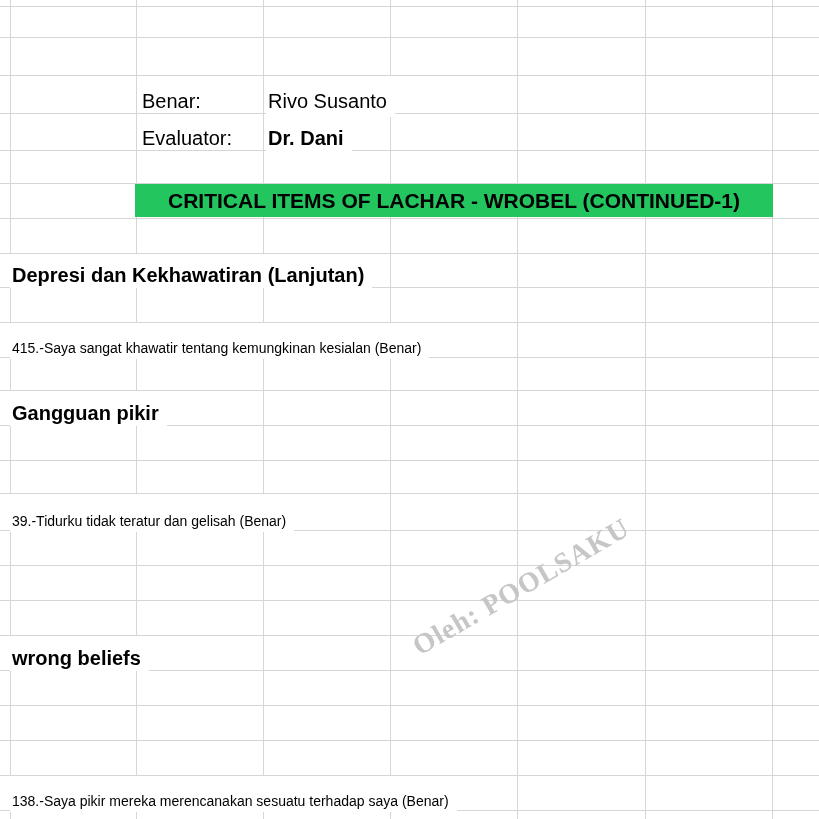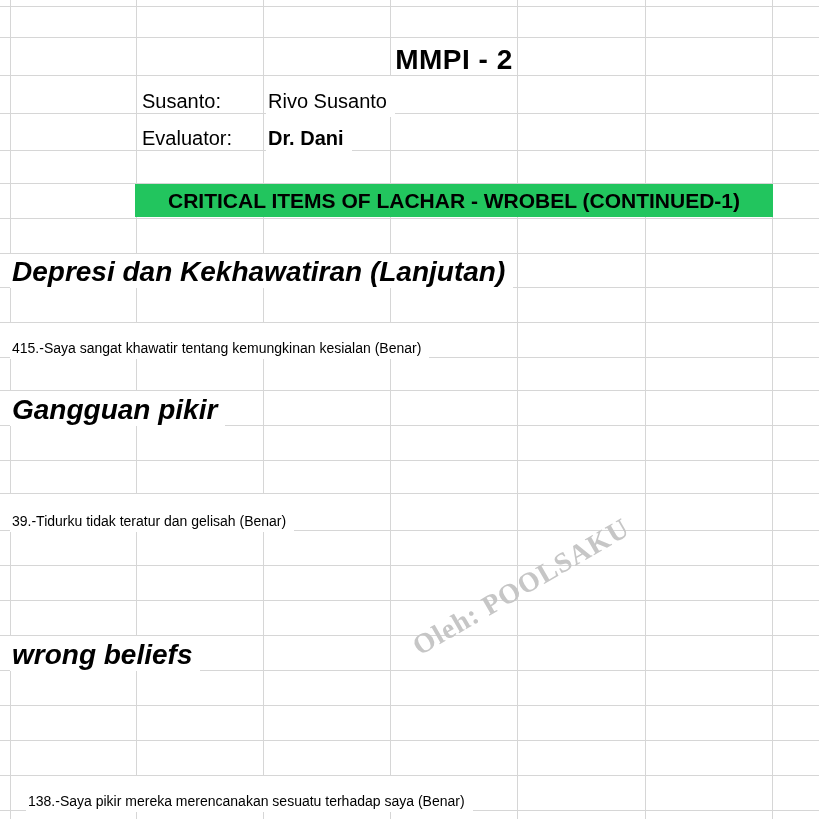--- a/index.html
+++ b/index.html
@@ -8,21 +8,21 @@
     overflow:hidden;font-family:"Liberation Sans",sans-serif;color:#000000;
   }
   .hline{position:absolute;left:0;width:819px;height:1px;background:#d6d6d6;z-index:0;}
   .vline{position:absolute;top:0;height:819px;width:1px;background:#d6d6d6;z-index:0;}
   .cell{
     position:absolute;display:flex;align-items:flex-end;
     white-space:nowrap;z-index:2;line-height:1.05;
   }
   .mask{background:#ffffff;padding-right:8px;padding-left:2px;}
   .meta{font-size:20px;padding-bottom:5px;}
-  .heading{font-weight:bold;font-size:28px;padding-bottom:2px;font-style:italic;}
+  .heading{font-weight:bold;font-size:20px;padding-bottom:2px;}
   .item{font-size:14px;padding-bottom:3px;}
   .title-cell{
     font-size:28px;font-weight:bold;justify-content:center;
     padding-bottom:4px;letter-spacing:0.5px;
   }
   .banner{
     position:absolute;left:135px;top:184px;width:638px;height:33px;
     background:#22c55e;display:flex;align-items:center;justify-content:center;
     font-weight:bold;font-size:21px;z-index:2;white-space:nowrap;
   }
@@ -65,34 +65,33 @@
       <div class="hline" style="top: 565px;"></div>
       <div class="hline" style="top: 600px;"></div>
       <div class="hline" style="top: 635px;"></div>
       <div class="hline" style="top: 670px;"></div>
       <div class="hline" style="top: 705px;"></div>
       <div class="hline" style="top: 740px;"></div>
       <div class="hline" style="top: 775px;"></div>
       <div class="hline" style="top: 810px;"></div>
     </div>
 
-  <div class="cell title-cell" style="left:391px;top:38px;width:126px;height:36px;">MMPI - 2</div>
 
-  <div class="cell meta" style="left:142px;top:76px;height:36px;">Susanto:</div>
+  <div class="cell meta" style="left:142px;top:76px;height:36px;">Benar:</div>
   <div class="cell meta mask" style="left:266px;top:76px;height:36px;">Rivo Susanto</div>
 
   <div class="cell meta" style="left:142px;top:114px;height:35px;">Evaluator:</div>
   <div class="cell meta mask" style="left:266px;top:114px;height:35px;font-weight:bold;">Dr. Dani</div>
 
   <div class="banner">CRITICAL ITEMS OF LACHAR - WROBEL (CONTINUED-1)</div>
 
   <div class="cell heading mask" style="left:10px;top:254px;height:32px;">Depresi dan Kekhawatiran (Lanjutan)</div>
   <div class="cell item mask" style="left:10px;top:323px;height:33px;">415.-Saya sangat khawatir tentang kemungkinan kesialan (Benar)</div>
 
   <div class="cell heading mask" style="left:10px;top:391px;height:33px;">Gangguan pikir</div>
   <div class="cell item mask" style="left:10px;top:494px;height:35px;">39.-Tidurku tidak teratur dan gelisah (Benar)</div>
 
   <div class="cell heading mask" style="left:10px;top:636px;height:33px;">wrong beliefs</div>
-  <div class="cell item mask" style="left:10px;top:776px;height:33px;margin-left:16px;">138.-Saya pikir mereka merencanakan sesuatu terhadap saya (Benar)</div>
+  <div class="cell item mask" style="left:10px;top:776px;height:33px;">138.-Saya pikir mereka merencanakan sesuatu terhadap saya (Benar)</div>
 
   <div class="watermark">Oleh: POOLSAKU</div>
 
 </div>
 
 </body></html>

